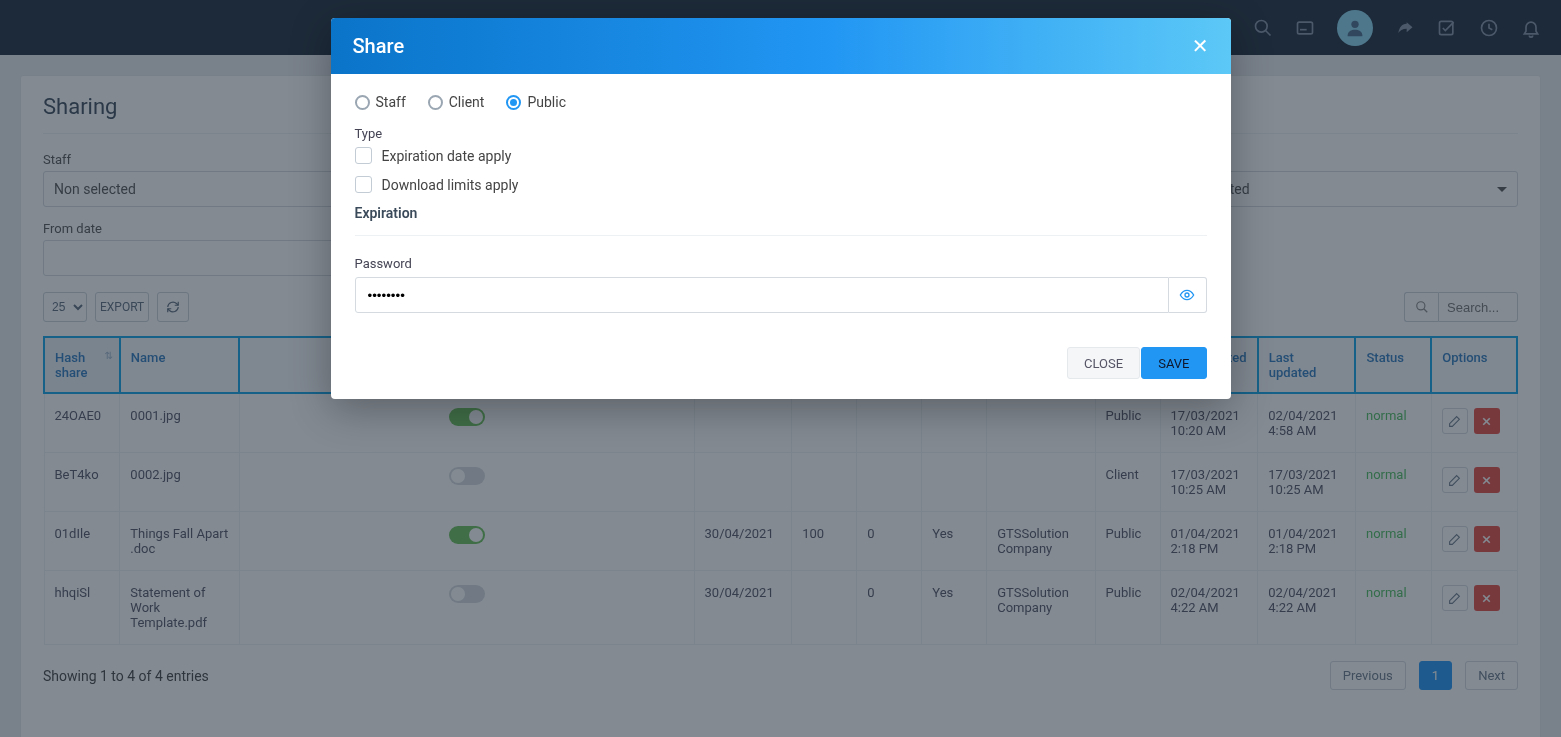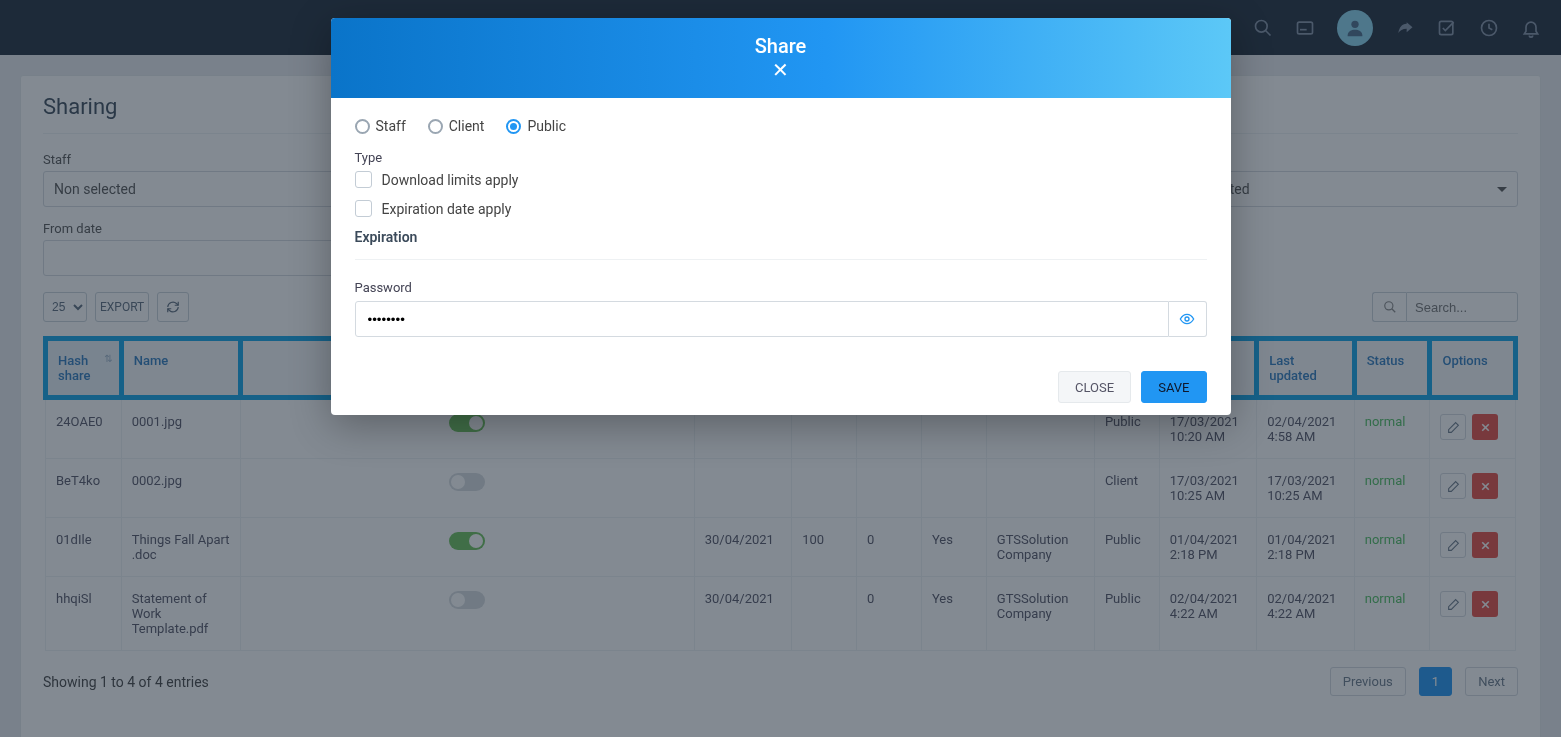--- a/index.html
+++ b/index.html
@@ -34,27 +34,27 @@
   .caret-down { width:0;height:0;border-left:5px solid transparent;border-right:5px solid transparent;border-top:5px solid #555; }
 
   .toolbar { display:flex; align-items:center; gap:8px; margin: 16px 0 14px 0; }
   .toolbar select, .toolbar .btn-outline {
     border:1px solid #c9d2da; border-radius:3px; height:30px; font-size:12px; color:#5b6b7c; background:#fff;
     padding:0 4px; display:flex; align-items:center; cursor:pointer;
   }
   .flex-spacer { flex:1; }
   .search-wrap { display:flex; }
   .search-wrap .sbtn { border:1px solid #c9d2da; border-right:none; border-radius:3px 0 0 3px; height:30px; width:34px; display:flex;align-items:center;justify-content:center;color:#888; background:#fff;}
-  .search-wrap input { border:1px solid #c9d2da; border-radius:0 3px 3px 0; height:30px; padding:0 8px; width:112px; outline:none; font-size:13px;}
+  .search-wrap input { border:1px solid #c9d2da; border-radius:0 3px 3px 0; height:30px; padding:0 8px; width:80px; outline:none; font-size:13px;}
 
   
   table.data { width:100%; border-collapse: collapse; font-size:13px; }
   table.data th {
     background:#f6f9fb; color:#2e7bbf; font-weight:500; text-align:left;
-    padding:12px 10px; border:5px solid #0ea5e9; vertical-align: top; position:relative;
+    padding:12px 10px; border:2px solid #0ea5e9; vertical-align: top; position:relative;
   }
   table.data th.sorted { background:#e9f1f8; }
   table.data th .sort-ic { position:absolute; right:6px; top:12px; color:#9db4c9; font-size:10px; }
   table.data td { padding:14px 10px; border:1px solid #eef1f3; vertical-align: top; color:#556; }
   .status-normal { color:#4fbf61; }
 
   .toggle { width:36px; height:18px; border-radius:10px; position:relative; display:inline-block; }
   .toggle.on  { background:#6ac259; }
   .toggle.off { background:#d7dce0; }
   .toggle .knob { width:14px; height:14px; background:#fff; border-radius:50%; position:absolute; top:2px; }
@@ -75,21 +75,21 @@
   .overlay {
     position:absolute; inset:0; background:rgba(30,42,56,0.55);
     display:flex; align-items:flex-start; justify-content:center; padding-top:18px;
   }
   .modal {
     width: 900px; background:#fff; border-radius:4px; box-shadow:0 10px 40px rgba(0,0,0,.3);
     overflow:hidden;
   }
   .modal-head {
     background: linear-gradient(90deg, #0a74c9 0%, #2196f3 55%, #5cc8f7 100%);
-    color:#fff; padding:16px 22px; display:flex; align-items:center; justify-content:space-between;flex-direction:column;
+    color:#fff; padding:16px 22px; display:flex; align-items:center; justify-content:space-between;
   }
   .modal-head h3 { margin:0; font-size:20px; font-weight:500; }
   .modal-close { cursor:pointer; font-size:20px; }
   .modal-body { padding: 20px 24px; }
 
   .radio-row { display:flex; gap:22px; margin-bottom:16px; align-items:center; }
   .radio-row label { display:flex; align-items:center; gap:6px; cursor:pointer; font-size:14px;}
   .radio { width:15px; height:15px; border:2px solid #9aa6b2; border-radius:50%; display:inline-flex; align-items:center; justify-content:center;}
   .radio.sel { border-color:#2196f3; }
   .radio.sel .dot { width:7px; height:7px; background:#2196f3; border-radius:50%; }
@@ -110,21 +110,21 @@
   .perm-row { display:flex; align-items:center; justify-content:space-between; width:270px; margin-bottom:18px;}
   .perm-row .ptoggle { width:48px; height:22px; border-radius:12px; background:#6ac259; position:relative; cursor:pointer;}
   .perm-row .ptoggle .pk { width:18px;height:18px;background:#fff;border-radius:50%; position:absolute; top:2px; right:2px; }
 
   .divider { border-top:1px solid #eef1f3; margin:6px 0 20px 0; }
 
   .pw-row { display:flex; }
   .pw-row input { flex:1; border:1px solid #d4dae0; border-radius:3px 0 0 3px; height:36px; padding:0 12px; outline:none;}
   .pw-row .eye { width:38px; border:1px solid #d4dae0; border-left:none; border-radius:0 3px 3px 0; display:flex;align-items:center;justify-content:center; color:#2196f3; cursor:pointer;}
 
-  .modal-foot { padding: 14px 24px 12px; display:flex; justify-content:flex-end; gap:10px; }
+  .modal-foot { padding: 14px 24px 20px; display:flex; justify-content:flex-end; gap:1px; }
   .btn { height:32px; padding:0 16px; border-radius:3px; font-size:13px; cursor:pointer; display:flex;align-items:center;}
   .btn-light { background:#f4f6f8; color:#556; border:1px solid #e5e9ec;}
   .btn-primary { background:#2196f3; color:#0f172a; border:1px solid #2196f3;}
 </style>
 </head>
 <body>
 
 <div class="topnav">
   <span class="ic">
     <svg viewBox="0 0 24 24" fill="none" stroke="currentColor" stroke-width="2">
@@ -398,25 +398,25 @@
               <span class="dot"></span>
             </span>
           <span>Public</span>
         </label>
       </div>
 
       <label class="field-label">Type</label>
 
       <div class="check-row">
         <span class="checkbox"></span>
-        <span>Download limits apply</span>
+        <span>Expiration date apply</span>
       </div>
       <div class="check-row">
         <span class="checkbox"></span>
-        <span>Expiration date apply</span>
+        <span>Download limits apply</span>
       </div>
 
       <div class="section-title">Expiration</div>
 
       <div class="divider"></div>
 
       <label class="field-label">Password</label>
       <div class="pw-row">
         <input type="password" value="••••••••" style="">
         <div class="eye">

